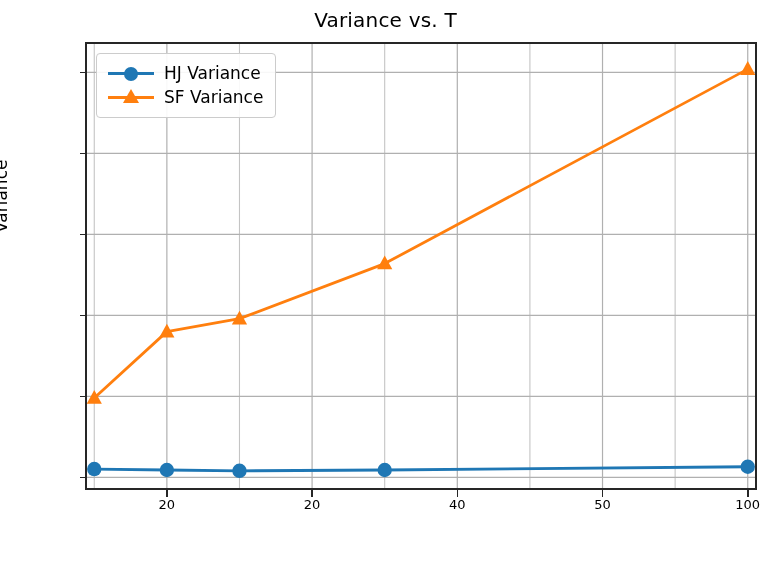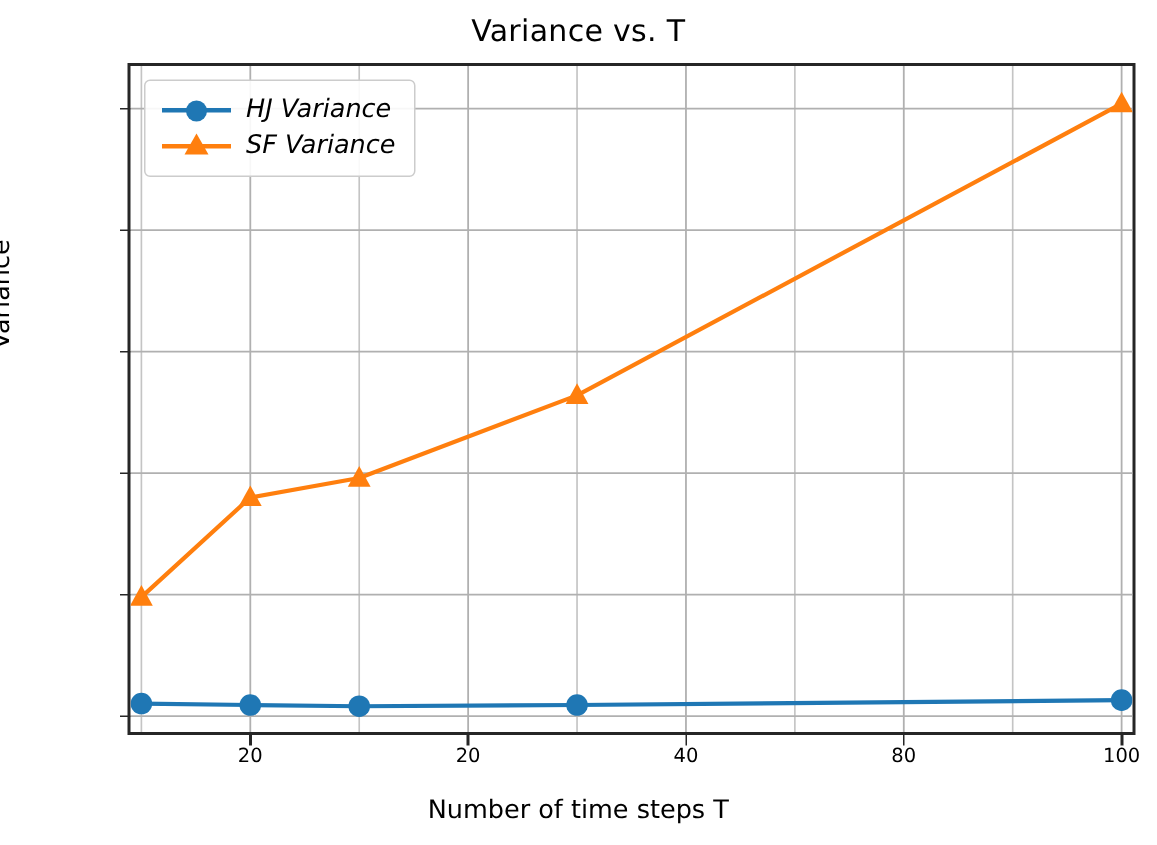--- a/index.html
+++ b/index.html
@@ -85,21 +85,20 @@
     box-sizing: border-box;
     border: 1px solid #cccccc;
     border-radius: 4px;
     background: rgba(255,255,255,0.9);
     padding: 7px 12px 8px 11px;
   }
   .legend-row {
     display: flex;
     align-items: center;
     height: 24px;
-    font-style: italic;
   }
   .legend-key {
     width: 46px;
     height: 22px;
     position: relative;
     margin-right: 10px;
     flex: 0 0 auto;
   }
   .legend-line {
     position: absolute;
@@ -179,40 +178,39 @@
           <path d="M 660.7391304347826 17.11678832116786 L 668.3391304347826 30.876788321167858 L 653.1391304347826 30.876788321167858 Z" fill="#ff7f0e"></path>
         </g>
     </svg>
   </div>
 
   <div id="ytick-container"></div>
   <div id="xtick-container">
       <div class="xtick-label" style="left: 166.87px;">20</div>
       <div class="xtick-label" style="left: 312.087px;">20</div>
       <div class="xtick-label" style="left: 457.304px;">40</div>
-      <div class="xtick-label" style="left: 602.522px;">80</div>
+      <div class="xtick-label" style="left: 602.522px;">50</div>
       <div class="xtick-label" style="left: 747.739px;">100</div>
     </div>
   <div id="xticks-marks">
       <div style="position: absolute; left: 166.07px; top: 490px; width: 1.6px; height: 7px; background: rgb(38, 38, 38);"></div>
       <div style="position: absolute; left: 311.287px; top: 490px; width: 1.6px; height: 7px; background: rgb(38, 38, 38);"></div>
       <div style="position: absolute; left: 456.504px; top: 490px; width: 1.6px; height: 7px; background: rgb(38, 38, 38);"></div>
       <div style="position: absolute; left: 601.722px; top: 490px; width: 1.6px; height: 7px; background: rgb(38, 38, 38);"></div>
       <div style="position: absolute; left: 746.939px; top: 490px; width: 1.6px; height: 7px; background: rgb(38, 38, 38);"></div>
     </div>
   <div id="yticks-marks">
       <div style="position: absolute; left: 80px; top: 476.667px; width: 7px; height: 1.6px; background: rgb(38, 38, 38);"></div>
       <div style="position: absolute; left: 80px; top: 395.645px; width: 7px; height: 1.6px; background: rgb(38, 38, 38);"></div>
       <div style="position: absolute; left: 80px; top: 314.623px; width: 7px; height: 1.6px; background: rgb(38, 38, 38);"></div>
       <div style="position: absolute; left: 80px; top: 233.601px; width: 7px; height: 1.6px; background: rgb(38, 38, 38);"></div>
       <div style="position: absolute; left: 80px; top: 152.58px; width: 7px; height: 1.6px; background: rgb(38, 38, 38);"></div>
       <div style="position: absolute; left: 80px; top: 71.5577px; width: 7px; height: 1.6px; background: rgb(38, 38, 38);"></div>
     </div>
 
-  <div id="xlabel">Number of time steps T</div>
 
   <div id="legend">
     <div class="legend-row">
       <span class="legend-key">
         <span class="legend-line" style="background: rgb(31, 119, 180);"></span>
         <span class="legend-marker-circle" style="background: rgb(31, 119, 180);"></span>
       </span>
       <span class="legend-label">HJ Variance</span>
     </div>
     <div class="legend-row">

